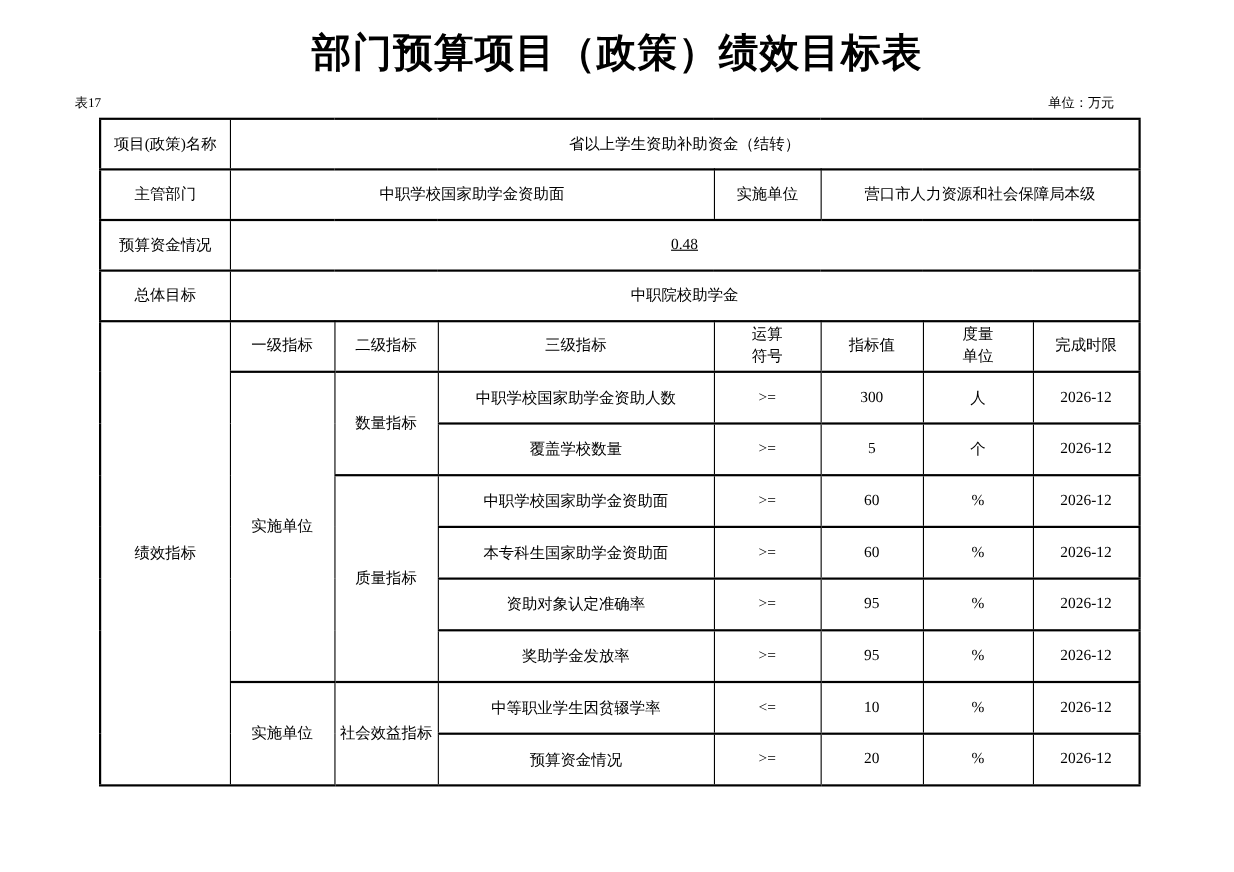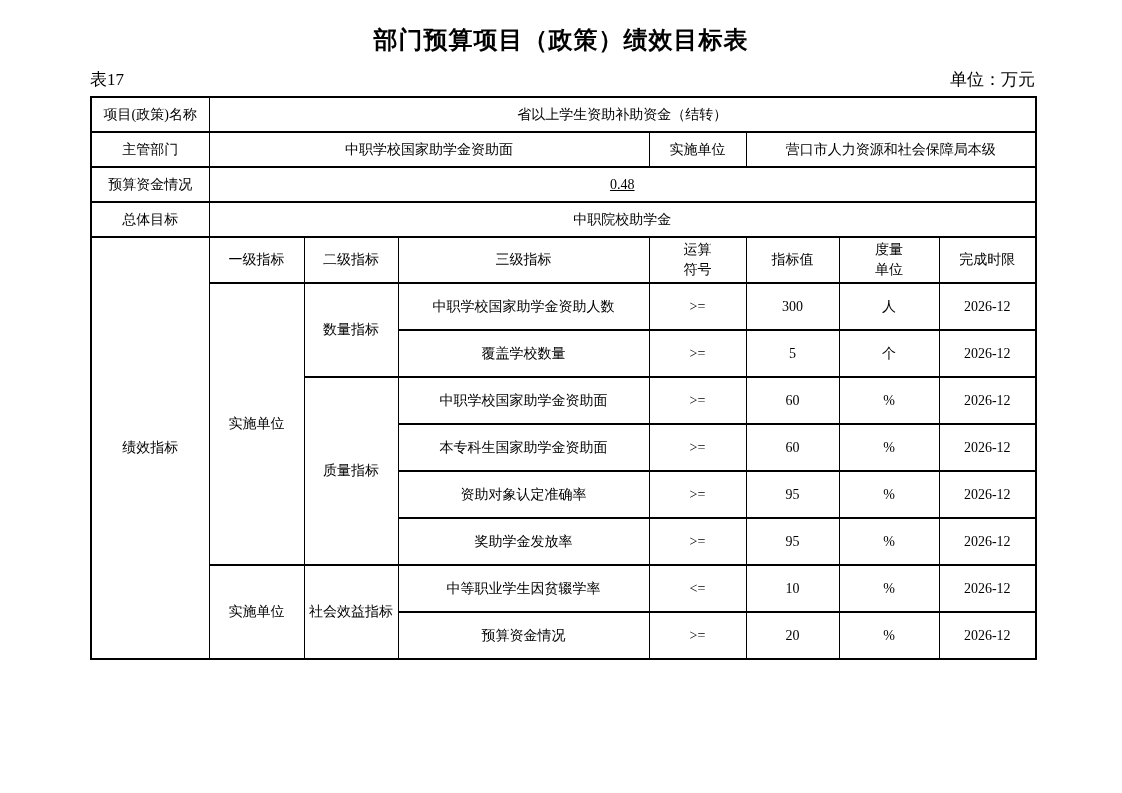--- a/index.html
+++ b/index.html
@@ -15,52 +15,52 @@
     width: 1122px;
     height: 793px;
     background: #ffffff;
     color: #000000;
     font-family: "Liberation Serif", "DejaVu Serif", serif;
   }
   .doc-title {
     margin: 0;
     padding-top: 24px;
     text-align: center;
-    font-size: 24px;
+    font-size: 36px;
     font-weight: 900;
     font-family: "Liberation Serif", "DejaVu Serif", serif;
     letter-spacing: 1px;
   }
   .meta-row {
     width: 945px;
-    margin: 12px 0 5px 90px;
+    margin: 12px 0 5px 68px;
     display: flex;
     justify-content: space-between;
     align-items: flex-end;
-    font-size: 17px;
+    font-size: 12px;
     text-align: center;
   }
   table.main {
     width: 945px;
     margin-left: 90px;
     border-collapse: collapse;
     table-layout: fixed;
     border: 2px solid #000;
   }
   table.main td {
     border: 1px solid #000;
     border-top-width: 2px;
     border-bottom-width: 2px;
     text-align: center;
     vertical-align: middle;
     font-size: 14px;
     padding: 0 4px;
     overflow: hidden;
   }
-  tr.r-info  { height: 35px; }
+  tr.r-info  { height: 46px; }
   tr.r-head  { height: 46px; }
   tr.r-data  { height: 47px; }
   td.hdr {
     white-space: pre-line;
     line-height: 1.4;
   }
   td.cell-left {
     text-align: left;
     padding-left: 9px;
   }

